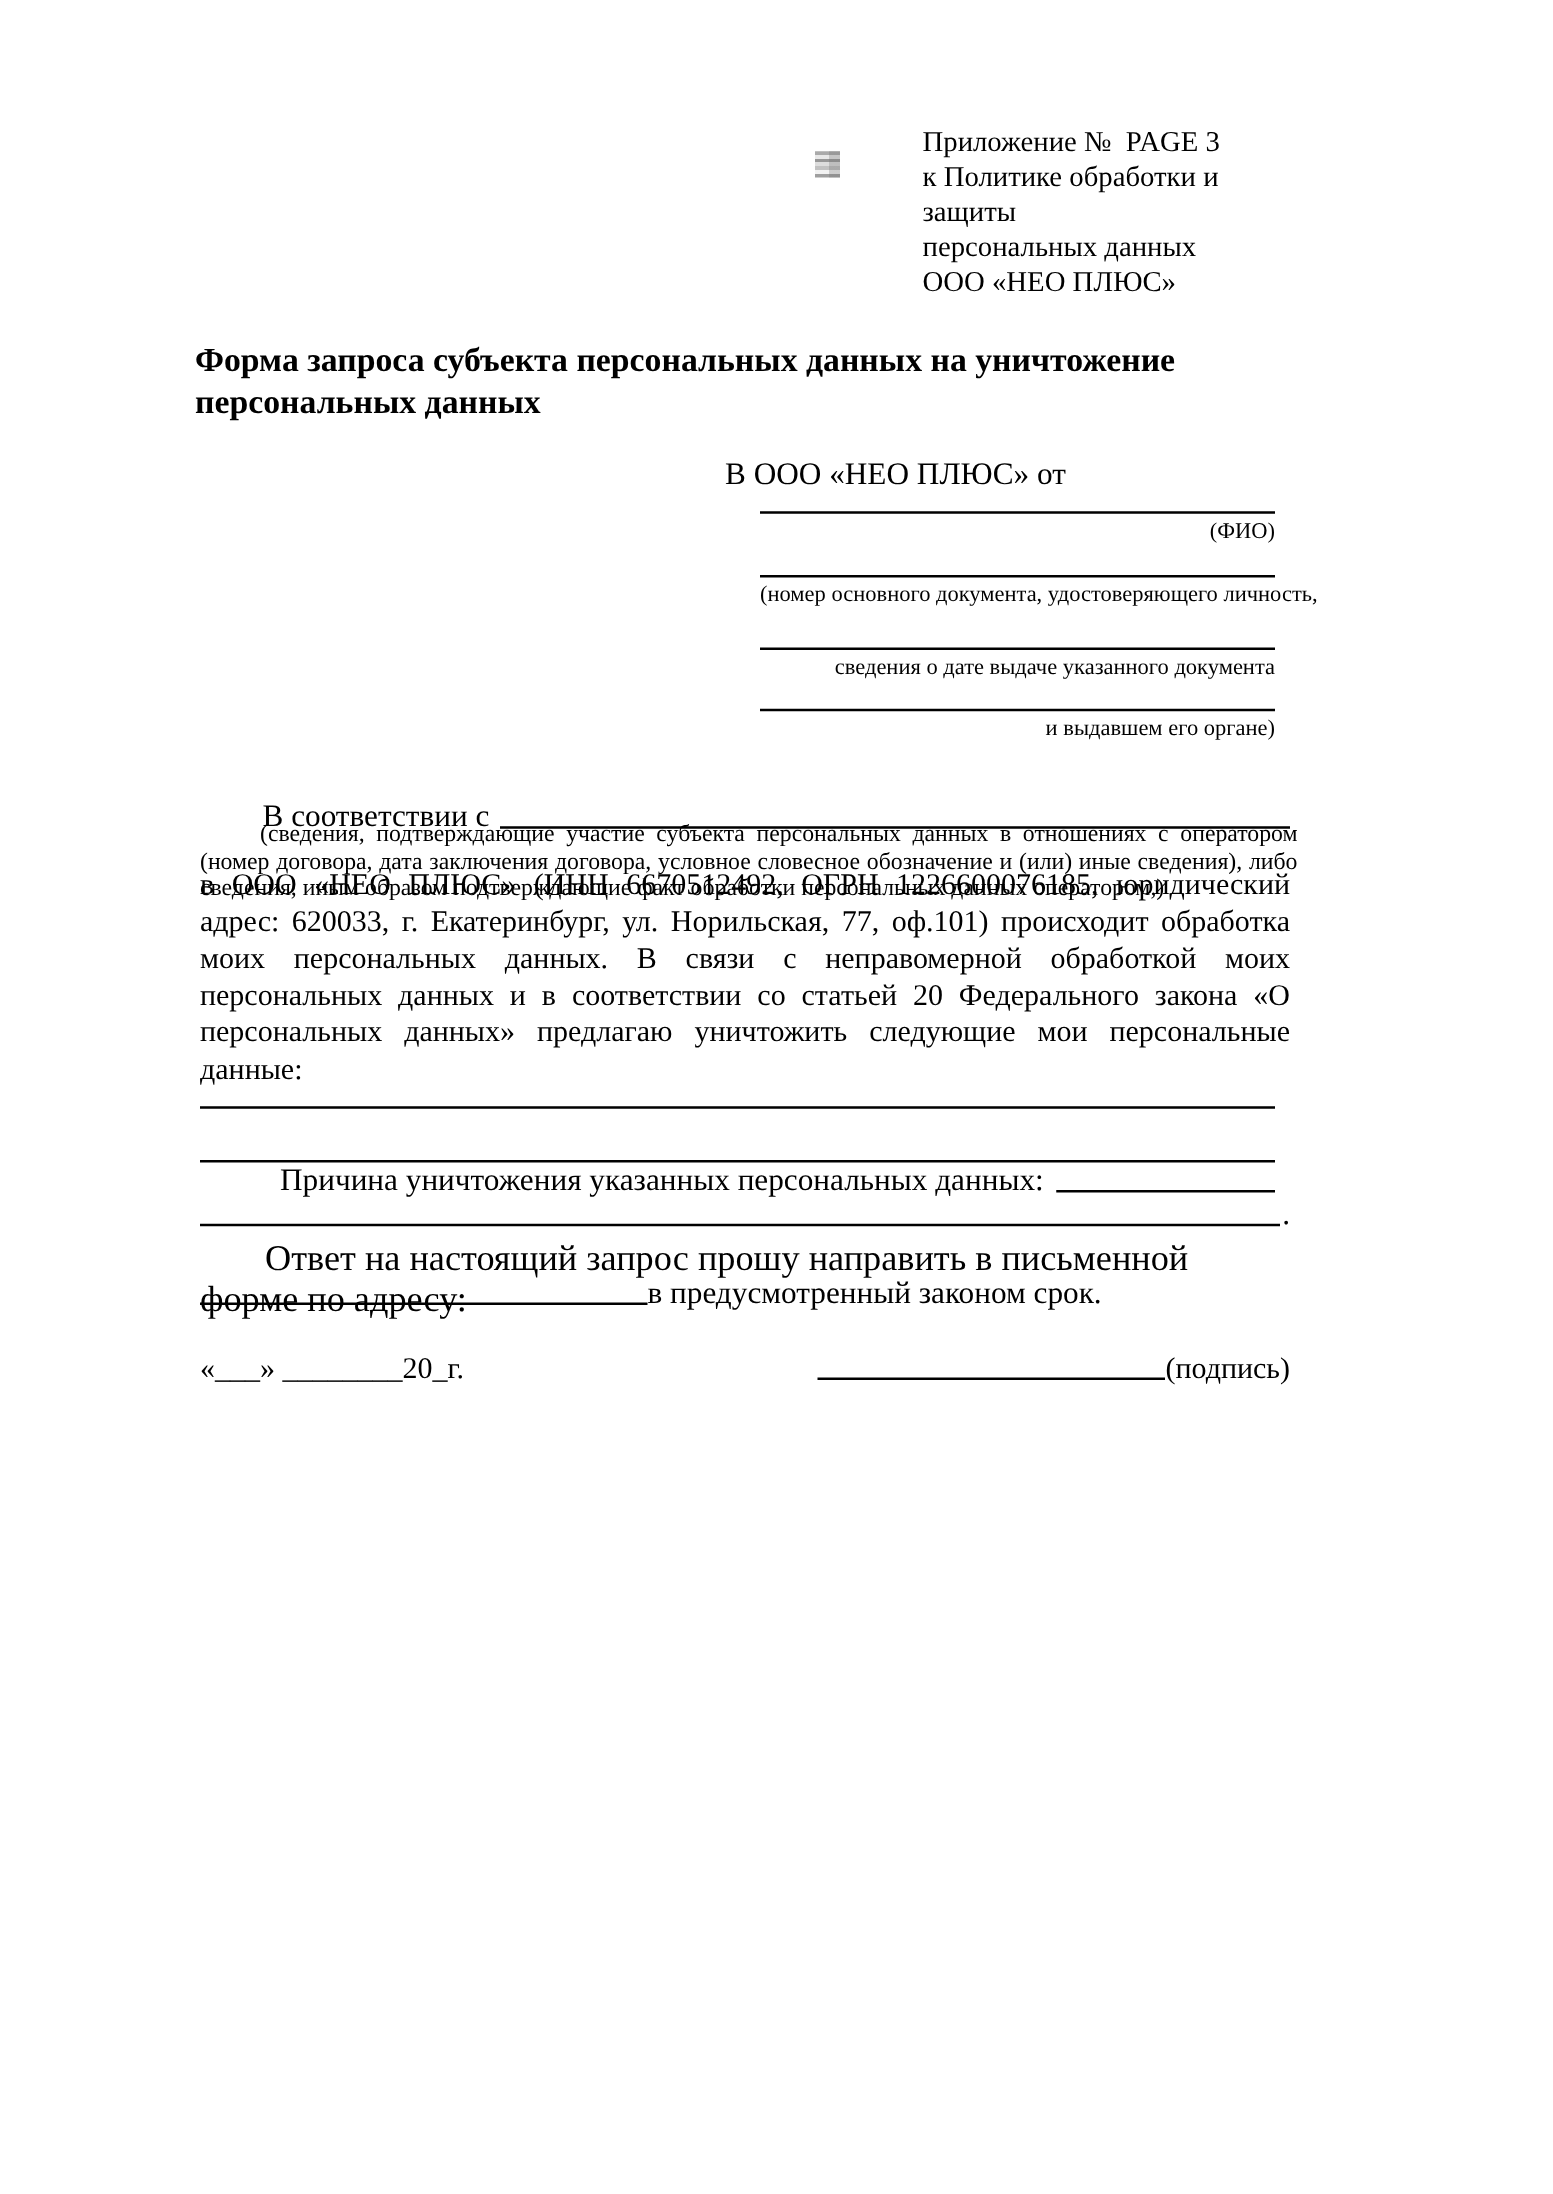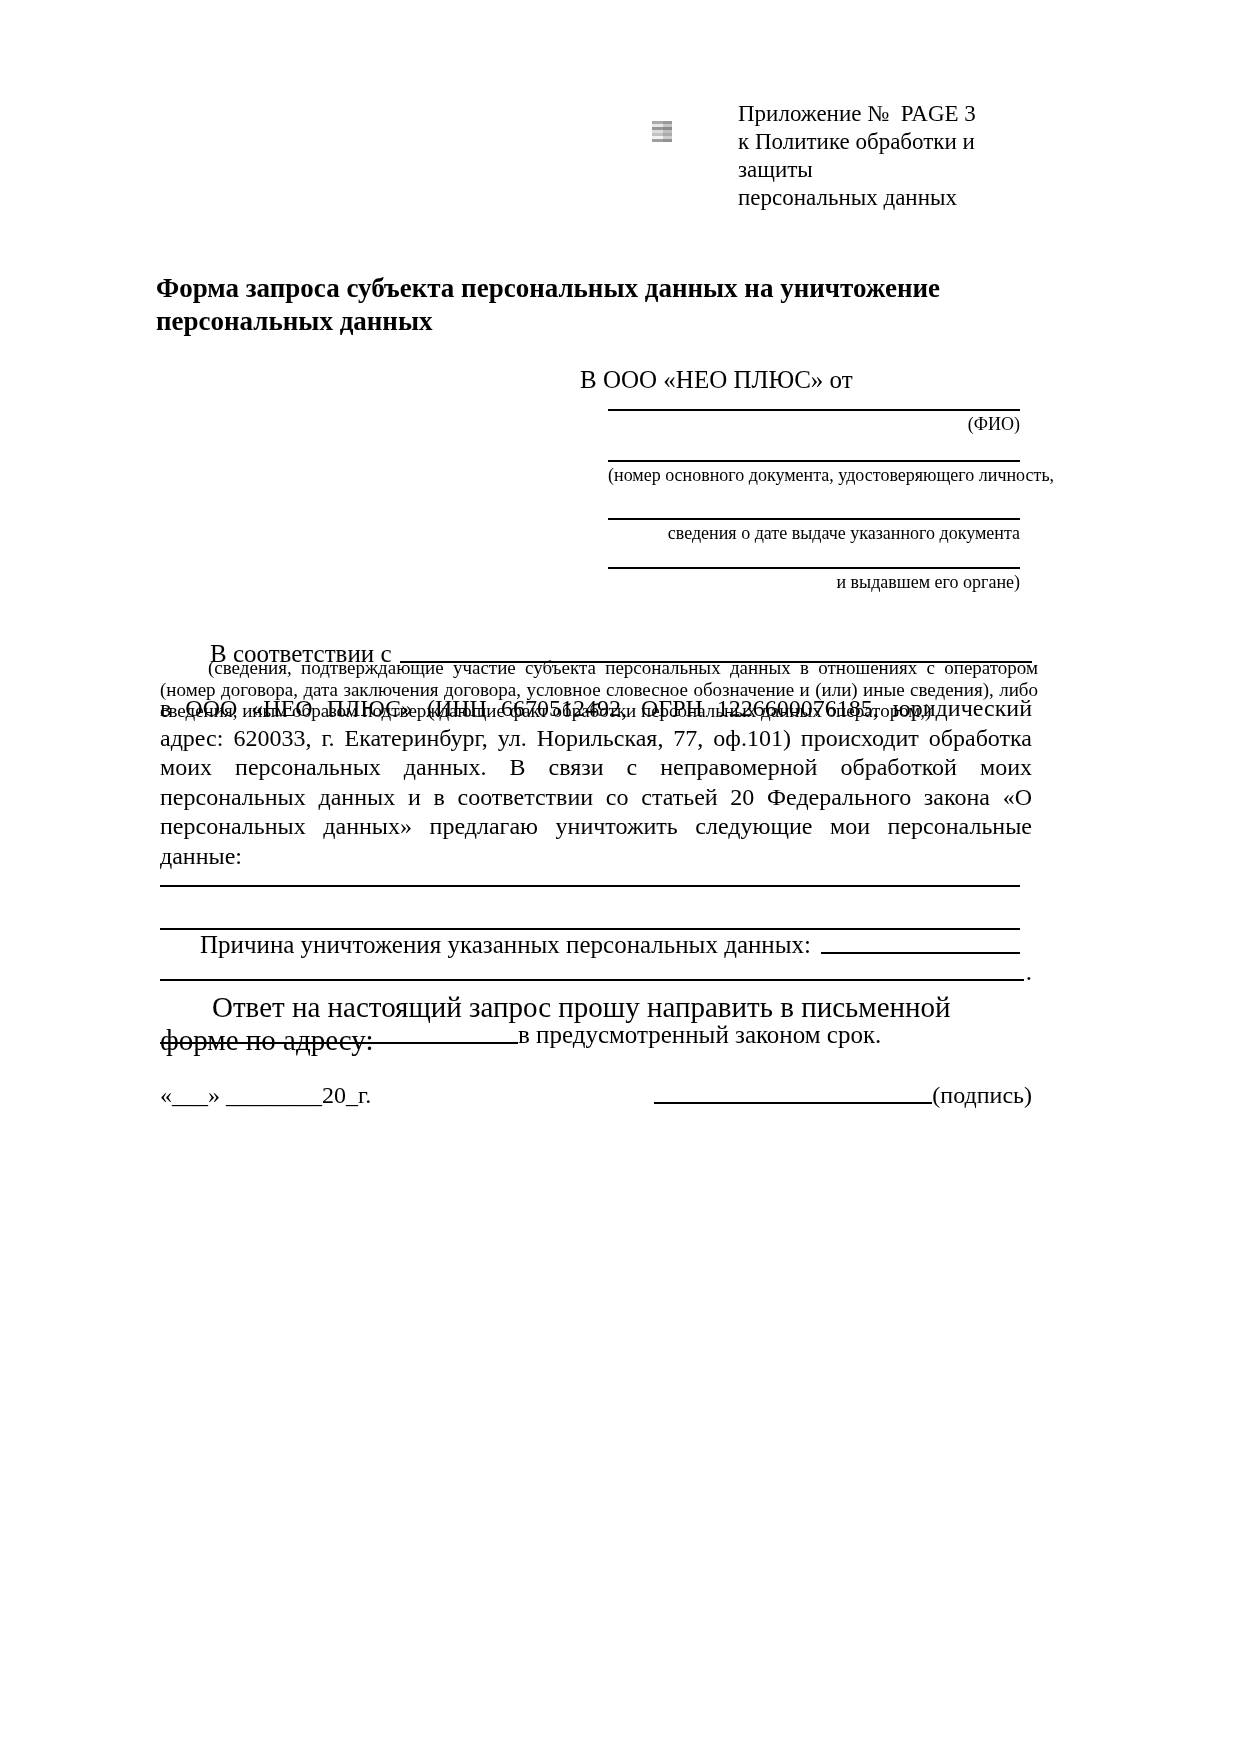--- a/index.html
+++ b/index.html
@@ -41,21 +41,21 @@
   .footnote { left:160px; top:657px; width:878px; font-size:19px; line-height:21.5px;
               text-align:justify; text-indent:48px; }
 
   .mainp { left:160px; top:694px; width:872px; font-size:24px; line-height:29.5px;
            text-align:justify; }
 
   .rule-a { left:160px; top:885px; width:860px; border-top:2px solid #000; }
   .rule-b { left:160px; top:928px; width:860px; border-top:2px solid #000; }
 
   .reason { left:160px; top:931px; width:860px; font-size:25px; }
-  .reason .lbl { margin-left:40px; white-space:nowrap; padding-right:10px; }
+  .reason .lbl { margin-left:64px; white-space:nowrap; padding-right:10px; }
 
   .ruled-period { left:160px; top:958px; width:872px; font-size:25px; }
   .ruled-period .dot { padding-left:2px; }
 
   .response1 { left:160px; top:991px; width:872px; font-size:29px; text-indent:52px; }
 
   .response2 { left:160px; top:1021px; width:872px; font-size:25px; display:flex;
                align-items:flex-end; }
   .fill2 { width:358px; height:0; border-bottom:2px solid #000; margin-bottom:5px; }
 
@@ -66,20 +66,21 @@
 </style>
 </head>
 <body>
 
 <div class="page">
 
   <div class="abs hdr">
     <div>Приложение №  PAGE 3</div>
     <div>к Политике обработки и защиты</div>
     <div>персональных данных</div>
+    <div>ООО «НЕО ПЛЮС»</div>
   </div>
 
   <div class="abs artifact"></div>
 
   <div class="abs title">
     <div>Форма запроса субъекта персональных данных на уничтожение</div>
     <div>персональных данных</div>
   </div>
 
   <div class="abs to-line">В ООО «НЕО ПЛЮС» от</div>

